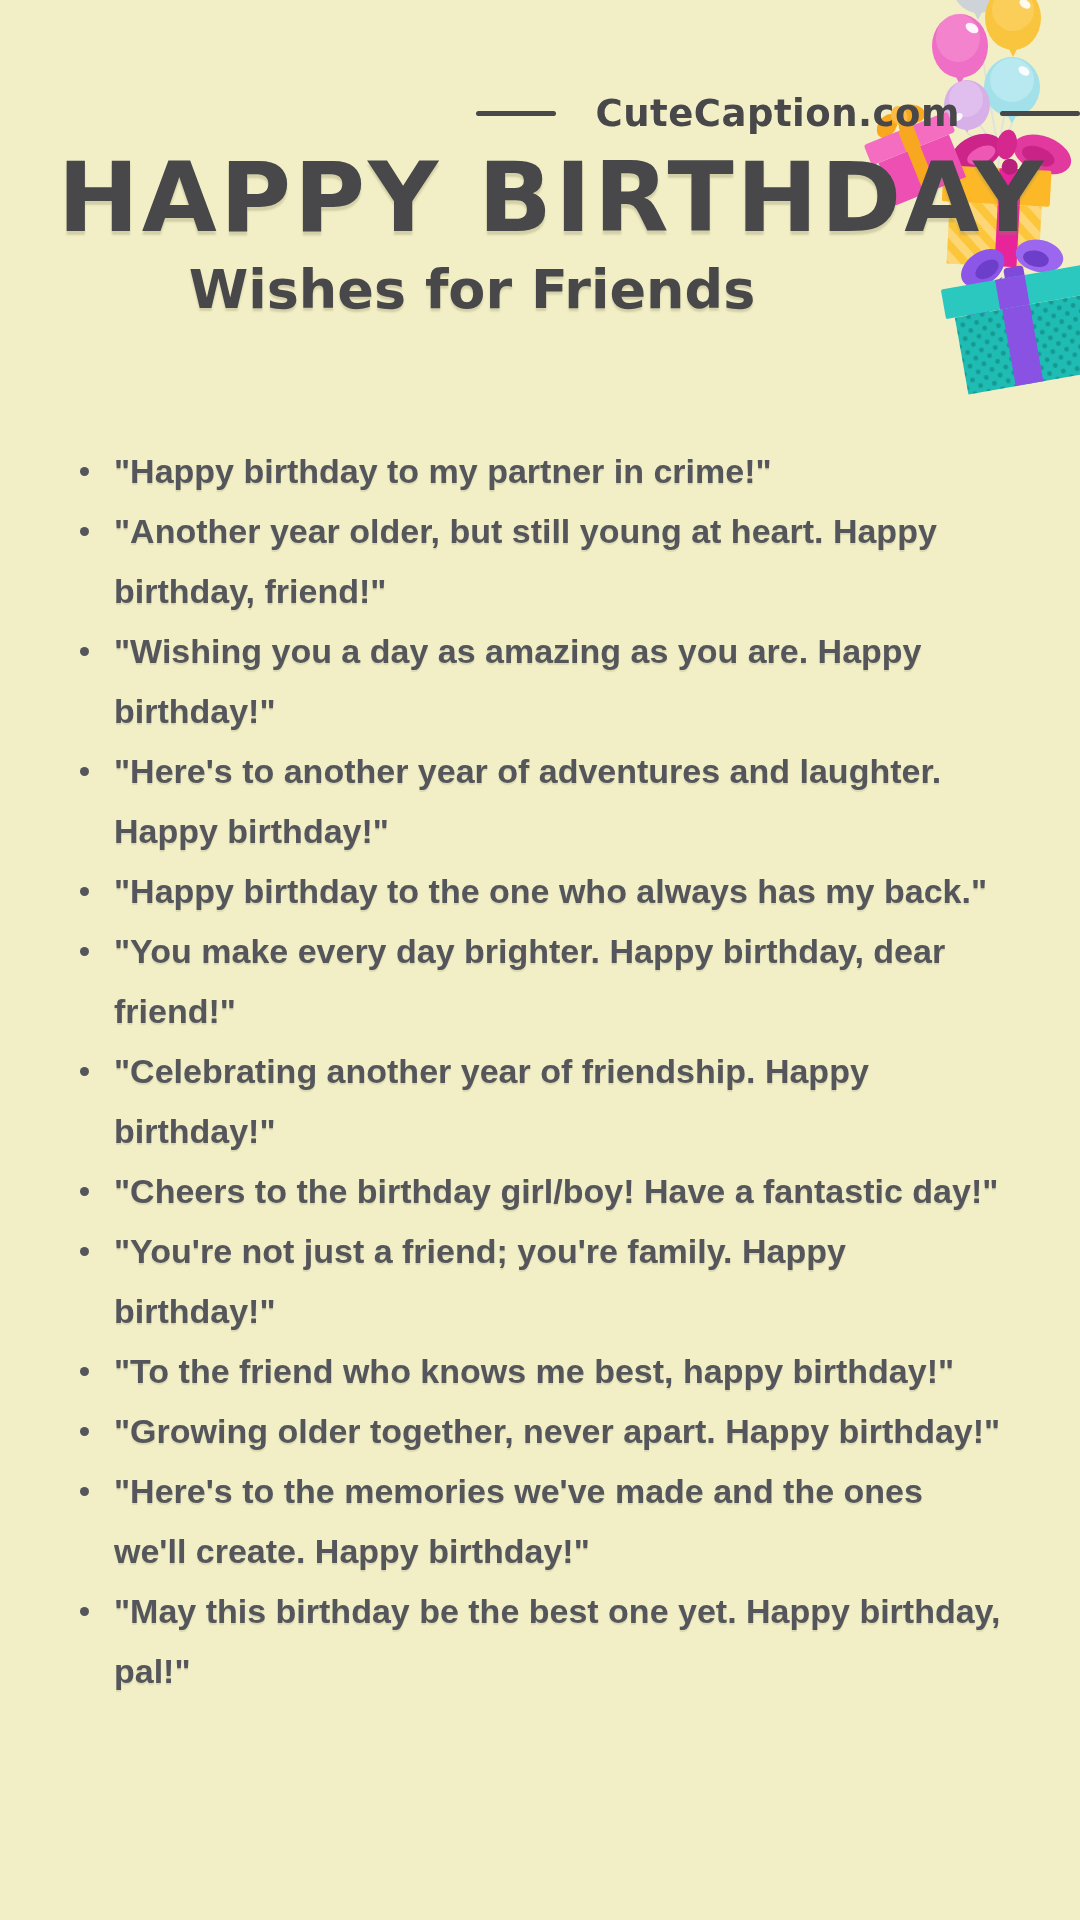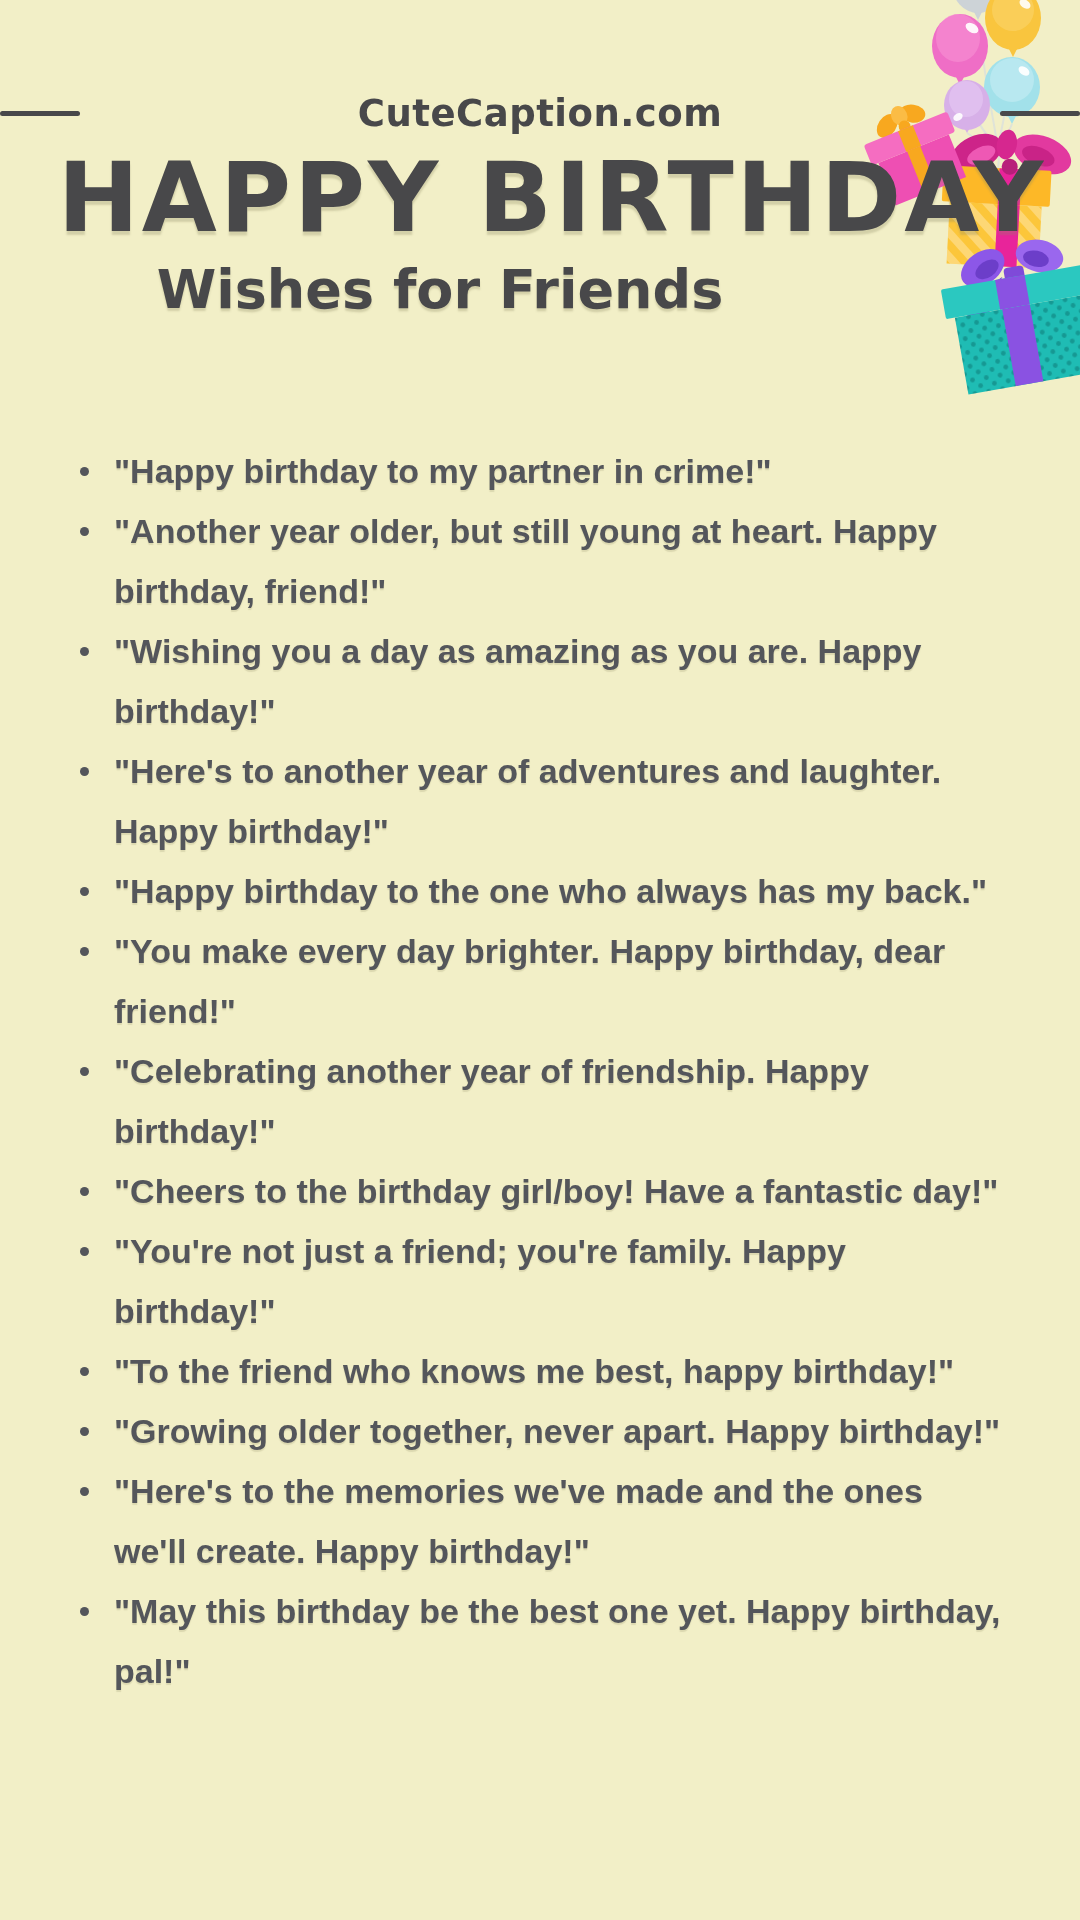--- a/index.html
+++ b/index.html
@@ -11,21 +11,21 @@
     font-family:"Liberation Sans", sans-serif;
   }
   .decor {
     position:absolute; top:0; right:0;
     width:420px; height:400px;
     z-index:1;
   }
   .content { position:relative; z-index:2; }
   .header {
     margin-top:92px;
-    display:flex; align-items:center; justify-content:space-between; gap:40px;
+    display:flex; align-items:center; justify-content:flex-end; gap:40px;
   }
   .dash {
     width:80px; height:5px; border-radius:3px;
     background:var(--title,#48484a);
   }
   .site {
     font-family:"DejaVu Sans", sans-serif;
     font-weight:bold; font-size:37px;
     color:var(--title,#48484a);
     letter-spacing:0.5px;
@@ -42,20 +42,21 @@
     padding-left:24px;
   }
   .subtitle {
     margin:12px 0 0 0;
     width:880px;
     text-align:center;
     font-family:"DejaVu Sans", sans-serif;
     font-weight:bold; font-size:54px; line-height:1.2;
     color:var(--title,#48484a);
     text-shadow:0 3px 2px rgba(140,135,95,0.30);
+    padding-left:32px;
   }
   .wishes {
     list-style:none;
     margin:118px 0 0 78px; padding:0;
     width:926px;
   }
   .wish {
     position:relative;
     padding-left:36px;
     max-width:890px;

